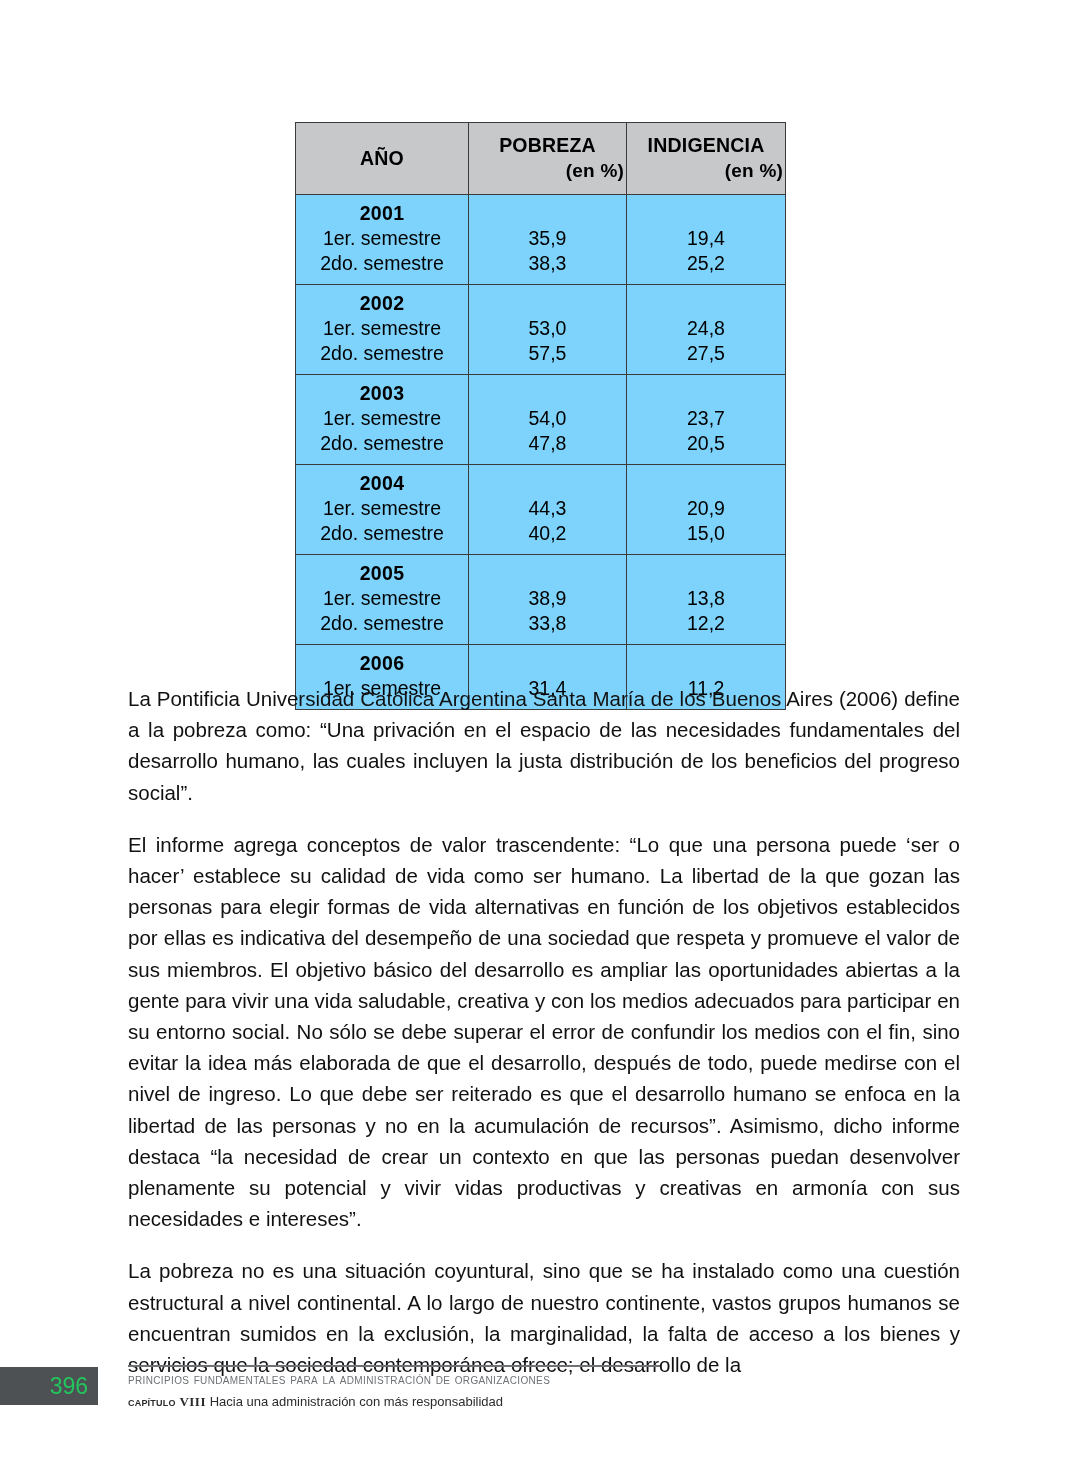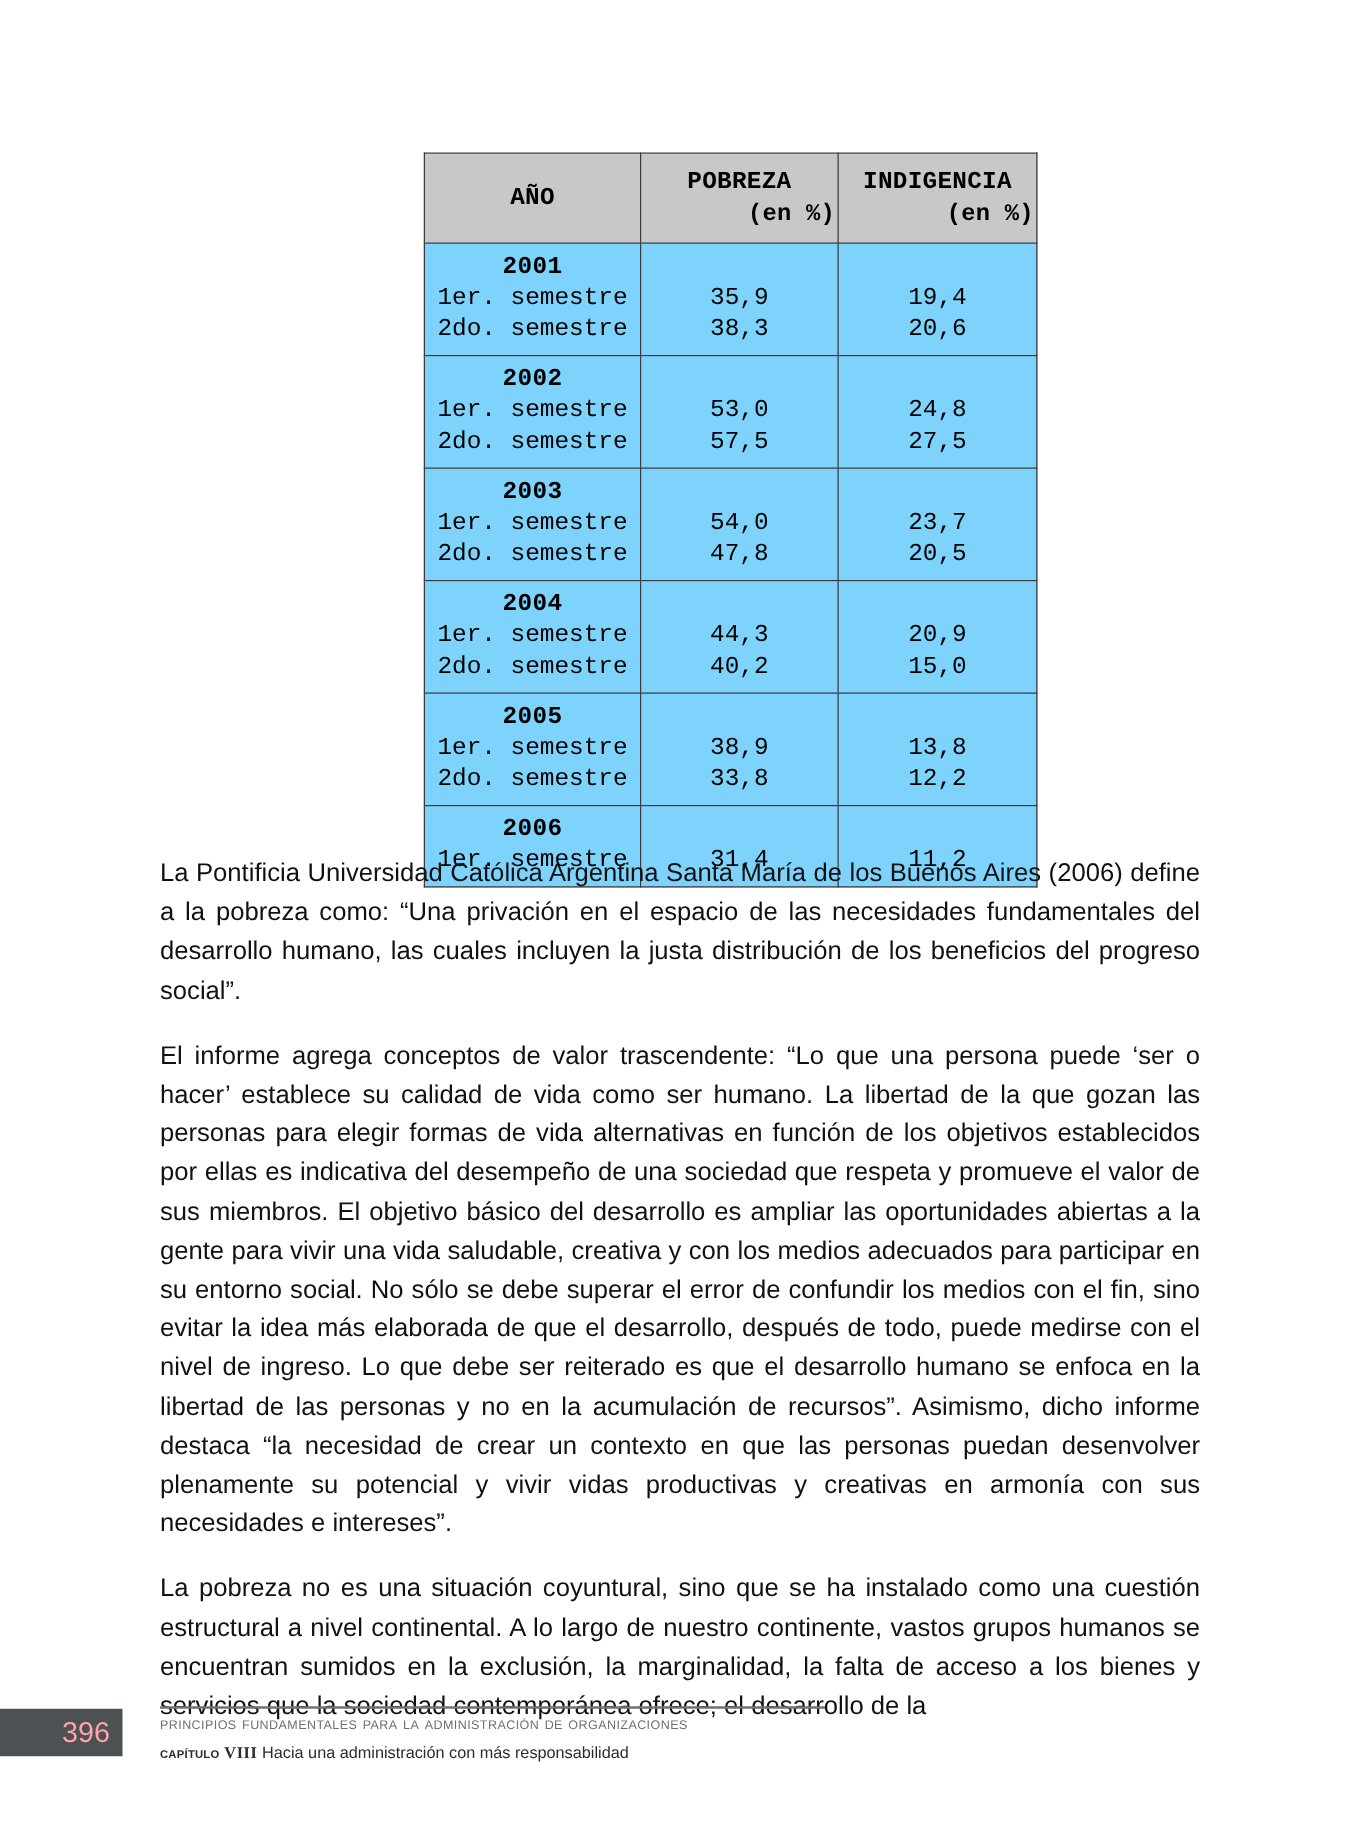--- a/index.html
+++ b/index.html
@@ -27,22 +27,21 @@
   .table-wrap {
     position: absolute;
     left: 295px;
     top: 122px;
     width: 490px;
   }
   table.data-table {
     width: 100%;
     border-collapse: collapse;
     table-layout: fixed;
-    font-family: Liberation Mono, monospace;
-    margin-left: 44px;
+    font-family: Liberation Sans, sans-serif;
   }
   table.data-table col.c-year  { width: 173px; }
   table.data-table col.c-pov   { width: 158px; }
   table.data-table col.c-ind   { width: 159px; }
 
   table.data-table th,
   table.data-table td {
     border: 1.5px solid #3b3b3b;
     text-align: center;
     vertical-align: middle;
@@ -114,21 +113,21 @@
     top: 15px;
     width: 98px;
     height: 38px;
     background: #4d5154;
   }
   .page-num {
     position: absolute;
     right: 10px;
     top: 50%;
     transform: translateY(-50%);
-    color: #fca5a5;
+    color: #22c55e;
     font-size: 23px;
     line-height: 23px;
     font-family: "Liberation Sans", sans-serif;
   }
   .footer-rule {
     position: absolute;
     left: 128px;
     top: 13px;
     width: 532px;
     height: 1.5px;
@@ -208,21 +207,21 @@
             <span class="sem">2do. semestre</span>
           </td>
           <td class="num">
             <span class="val spacer">0</span>
             <span class="val">35,9</span>
             <span class="val">38,3</span>
           </td>
           <td class="num">
             <span class="val spacer">0</span>
             <span class="val">19,4</span>
-            <span class="val">20,6</span>
+            <span class="val">25,2</span>
           </td>
         </tr>
 
         <tr>
           <td>
             <span class="yr">2002</span>
             <span class="sem">1er. semestre</span>
             <span class="sem">2do. semestre</span>
           </td>
           <td class="num">

